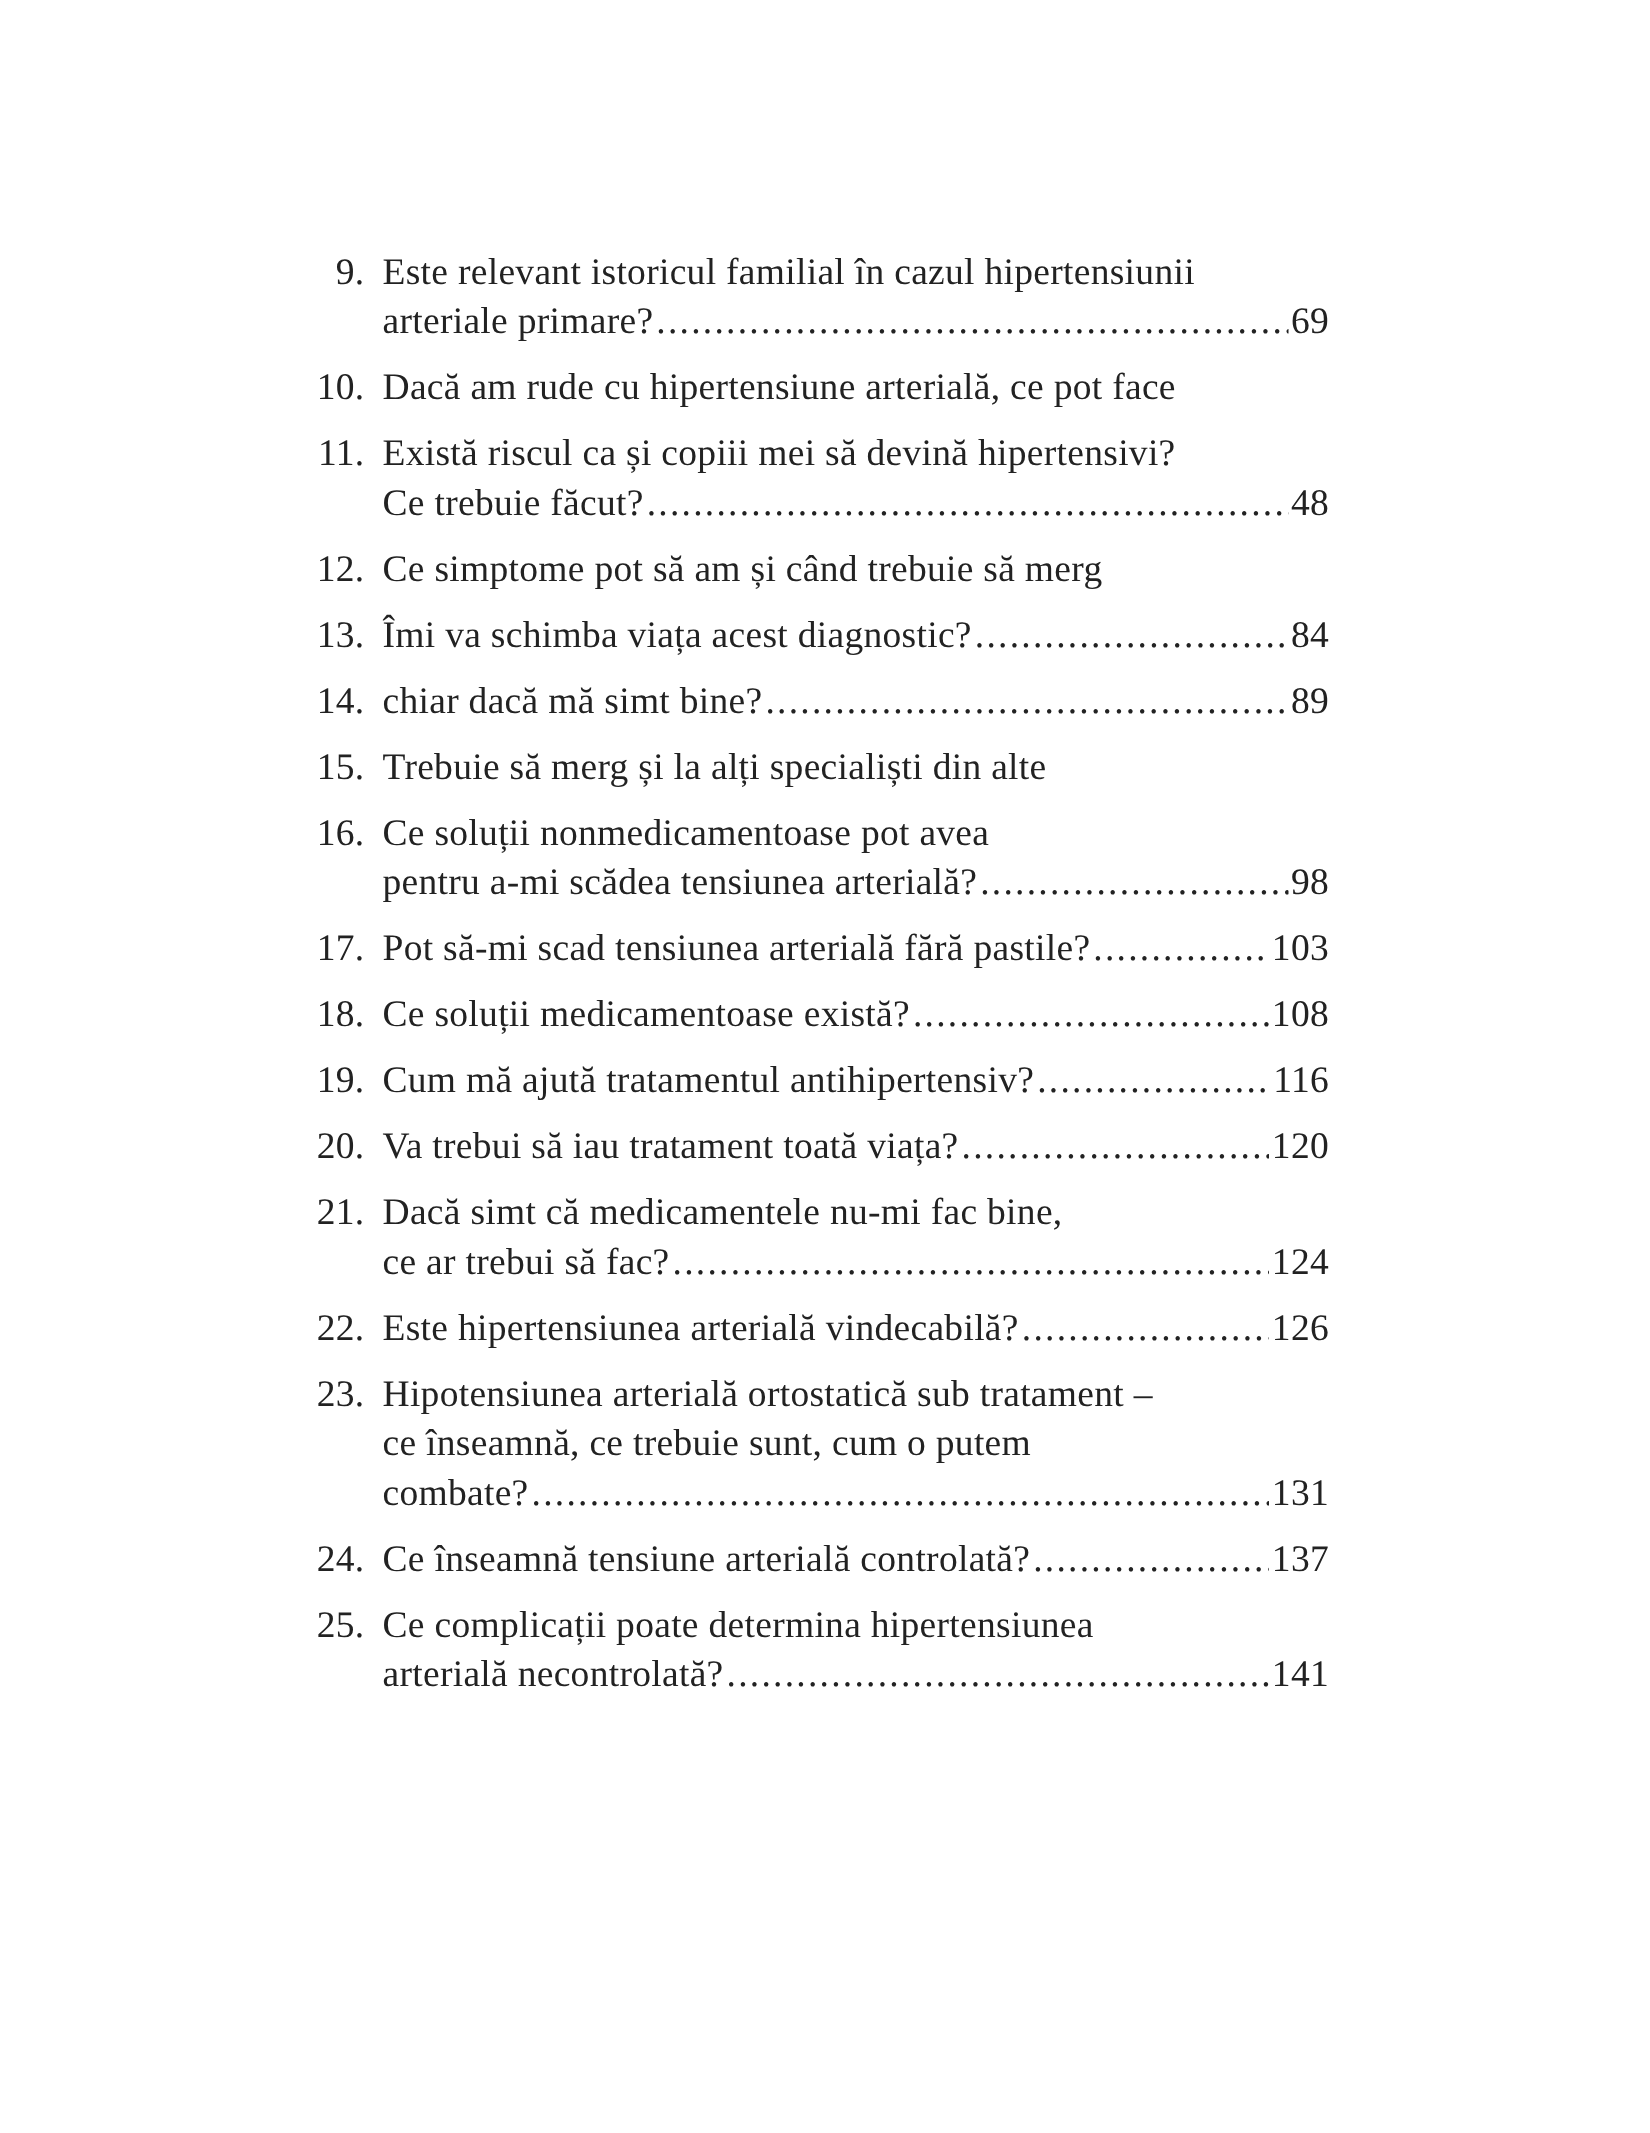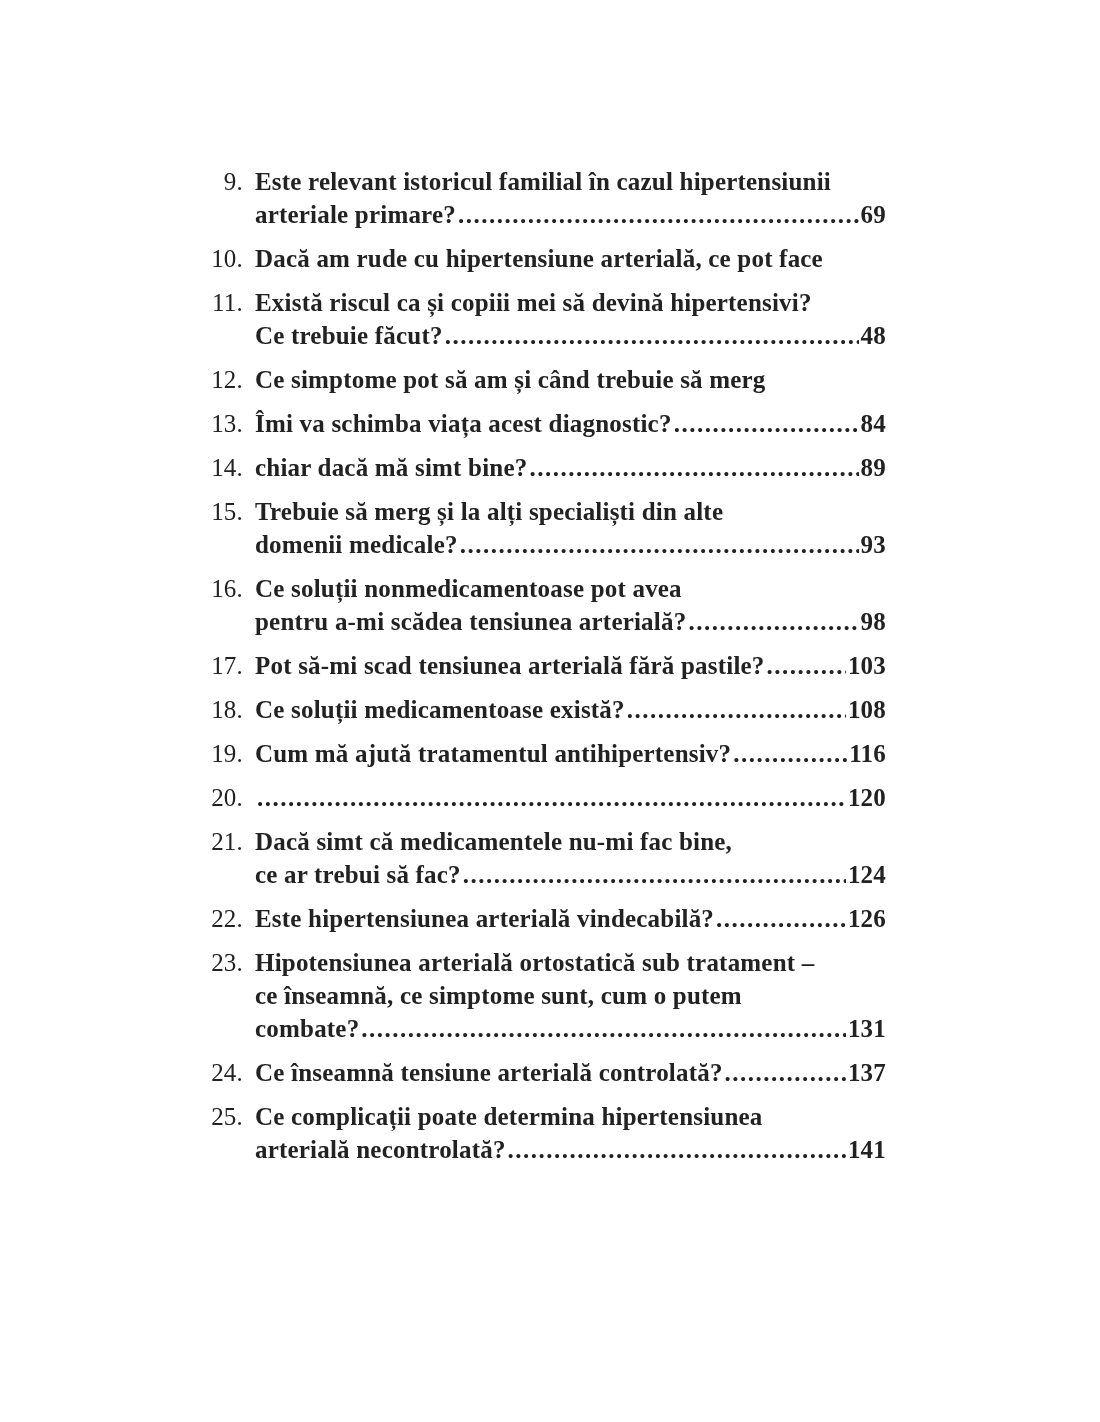--- a/index.html
+++ b/index.html
@@ -36,21 +36,20 @@
   }
   .num {
     flex: 0 0 33px;
     text-align: right;
     margin-right: 12px;
     white-space: nowrap;
   }
   .body {
     flex: 1;
     min-width: 0;
-    font-weight: bold;
   }
   .line {
     white-space: nowrap;
   }
   .line.last {
     display: flex;
     align-items: center;
   }
   .line.last .text {
     flex: 0 0 auto;
@@ -134,25 +133,20 @@
             <span class="dots"></span>
             <span class="pg">89</span>
           </div>
         </div>
   </div>
 
   <div class="entry">
     <span class="num">15.</span>
     <div class="body">
           <div class="line">Trebuie să merg și la alți specialiști din alte</div>
-          <div class="line last">
-            <span class="text">domenii medicale?</span>
-            <span class="dots"></span>
-            <span class="pg">93</span>
-          </div>
         </div>
   </div>
 
   <div class="entry">
     <span class="num">16.</span>
     <div class="body">
           <div class="line">Ce soluții nonmedicamentoase pot avea</div>
           <div class="line last">
             <span class="text">pentru a-mi scădea tensiunea arterială?</span>
             <span class="dots"></span>
@@ -191,20 +185,21 @@
             <span class="dots"></span>
             <span class="pg">116</span>
           </div>
         </div>
   </div>
 
   <div class="entry">
     <span class="num">20.</span>
     <div class="body">
           <div class="line last">
+            <span class="text">Va trebui să iau tratament toată viața?</span>
             <span class="dots"></span>
             <span class="pg">120</span>
           </div>
         </div>
   </div>
 
   <div class="entry">
     <span class="num">21.</span>
     <div class="body">
           <div class="line">Dacă simt că medicamentele nu-mi fac bine,</div>
@@ -224,21 +219,21 @@
             <span class="dots"></span>
             <span class="pg">126</span>
           </div>
         </div>
   </div>
 
   <div class="entry">
     <span class="num">23.</span>
     <div class="body">
           <div class="line">Hipotensiunea arterială ortostatică sub tratament –</div>
-          <div class="line">ce înseamnă, ce simptome sunt, cum o putem</div>
+          <div class="line">ce înseamnă, ce trebuie sunt, cum o putem</div>
           <div class="line last">
             <span class="text">combate?</span>
             <span class="dots"></span>
             <span class="pg">131</span>
           </div>
         </div>
   </div>
 
   <div class="entry">
     <span class="num">24.</span>

